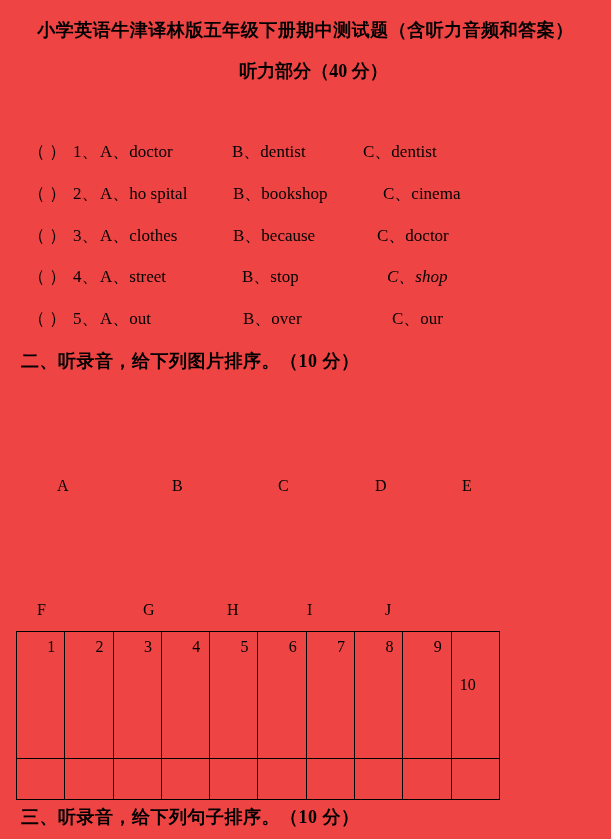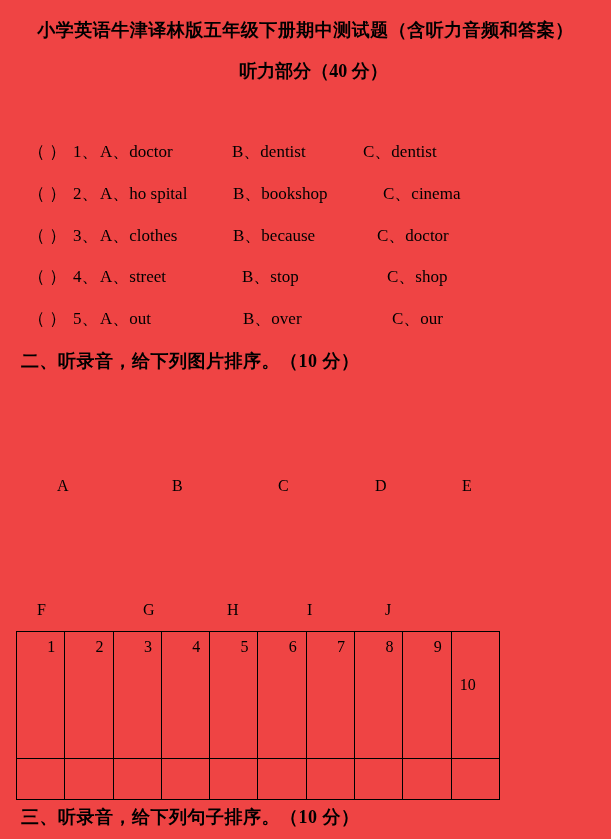--- a/index.html
+++ b/index.html
@@ -35,21 +35,21 @@
   .qrow span{position:absolute;top:0;white-space:pre;}
   .paren{left:0;}
   .qnum{left:45px;}
   .opta{left:72px;}
   .optb{left:204px;}
   .optc{left:350px;}
   #q1{top:140px;} #q2{top:182px;} #q3{top:224px;} #q4{top:265px;} #q5{top:307px;}
   #q1 .optc{left:335px;}
   #q2 .optb{left:205px;} #q2 .optc{left:355px;}
   #q3 .optb{left:205px;} #q3 .optc{left:349px;}
-  #q4 .optb{left:214px;} #q4 .optc{left:359px;}
+  #q4 .optb{left:214px;} #q4 .optc{left:359px;font-style:italic;}
   #q5 .optb{left:215px;} #q5 .optc{left:364px;}
   .letters{position:absolute;left:0;width:611px;height:20px;font-size:16px;line-height:20px;}
   .letters span{position:absolute;top:0;}
   .row1{top:476px;}
   .row2{top:600px;}
   .row1 .l1{left:57px;}  .row1 .l2{left:172px;} .row1 .l3{left:278px;}
   .row1 .l4{left:375px;} .row1 .l5{left:462px;}
   .row2 .l1{left:37px;}  .row2 .l2{left:143px;} .row2 .l3{left:227px;}
   .row2 .l4{left:307px;} .row2 .l5{left:385px;}
   table.anstable{

